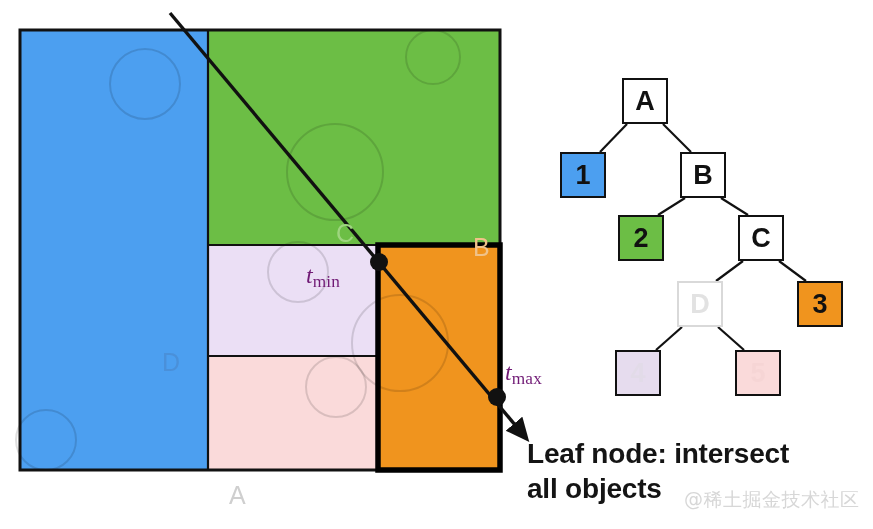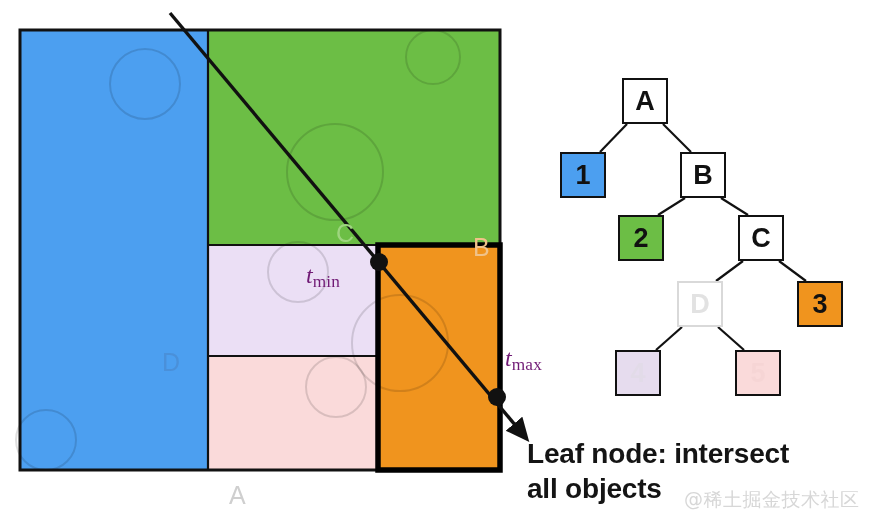--- a/index.html
+++ b/index.html
@@ -51,21 +51,21 @@
   }
   .t-label sub {
     font-style: normal;
     font-size: 0.72em;
     vertical-align: baseline;
     position: relative;
     top: 4px;
     letter-spacing: 0.2px;
   }
   #label-tmin { left: 306px; top: 262px; }
-  #label-tmax { left: 505px; top: 345px; }
+  #label-tmax { left: 505px; top: 359px; }
 
   
   .tree-node {
     position: absolute;
     width: 46px;
     height: 46px;
     box-sizing: border-box;
     border: 2.5px solid #111111;
     background: #ffffff;
     display: flex;

